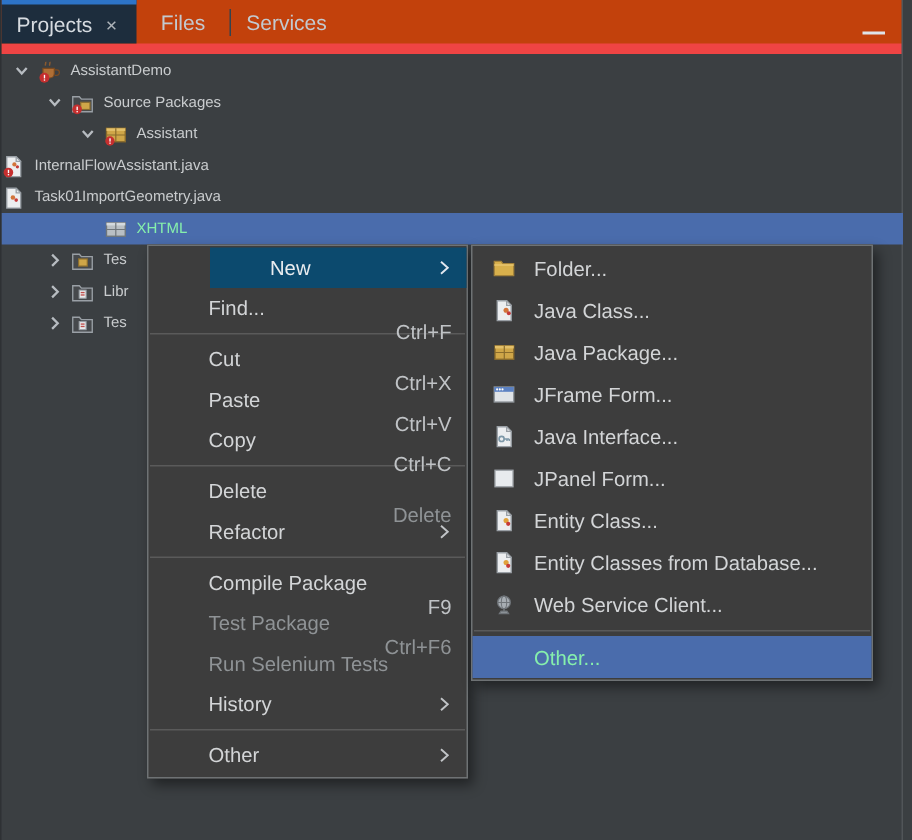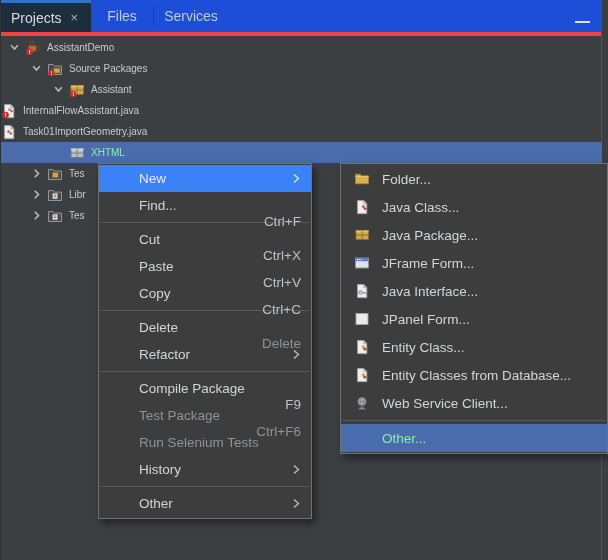--- a/index.html
+++ b/index.html
@@ -4,21 +4,21 @@
 <style>
   html,body{margin:0;padding:0;background:#26292b;}
   .screen{
     position:relative;width:608px;height:560px;overflow:hidden;
     background:#3b3f42;font-family:"Liberation Sans",sans-serif;
     border-left:1px solid #2e3134;box-sizing:border-box;
     -webkit-font-smoothing:antialiased;
   }
   
   .tabbar{position:absolute;left:0;top:0;width:601px;height:36px;
-    background:#1d4ed8;border-bottom:4px solid #ef4444;display:flex;box-sizing:border-box;}
+    background:#c2410c;border-bottom:7px solid #ef4444;display:flex;box-sizing:border-box;}
   .tab{display:flex;align-items:center;justify-content:center;color:#c3c9cf;
     font-size:14px;box-sizing:border-box;cursor:default;}
   .tab.active{width:90px;justify-content:flex-start;padding:0 8px 0 10px;
     background:#1d2d3d;border-top:3px solid #2d74c8;color:#d6dbe0;}
   .tab .close{margin-left:9px;color:#aeb4ba;font-size:13px;line-height:1;}
   .tab.files{width:62px;}
   .tab.services{width:74px;}
   .tab-sep{width:1px;height:18px;background:#33434f;align-self:center;}
   .minimize{position:absolute;right:18px;top:21px;width:15px;height:2px;background:#dfe4e9;}
   .panel-edge{position:absolute;left:600px;top:0;width:1px;height:560px;background:#515558;}
@@ -34,24 +34,24 @@
   
   .context-menu{position:absolute;left:97px;top:163px;width:212px;background:#3d3d3d;
     border:1px solid #6e7274;box-shadow:3px 4px 8px rgba(0,0,0,.45);padding:1px 0;z-index:5;box-sizing:content-box;}
   .menu-item{height:27px;display:flex;align-items:center;padding:0 10px 0 40px;
     font-size:13.5px;color:#d3d5d7;cursor:default;}
   .menu-item .shortcut{margin-left:auto;color:#c0c3c6;margin-top:31px;}
   .menu-item .shortcut.dim{color:#8f9396;}
   .menu-item.disabled{color:#8f9396;}
   .menu-item.disabled .shortcut{color:#8f9396;}
   .menu-item .arrow{margin-left:auto;display:flex;align-items:center;}
-  .menu-item.highlight{background:#3b82f6;color:#e9ecef;}
+  .menu-item.highlight{background:#0c4a6e;color:#e9ecef;margin-left:41px;}
   .menu-sep{height:1px;background:#5a5a5a;margin:3px 1px;}
   .submenu{position:absolute;left:313px;top:163px;width:266px;background:#3d3d3d;
-    border:1px solid #6e7274;box-shadow:3px 4px 8px rgba(0,0,0,.45);padding:1px 0;z-index:6;box-sizing:content-box;margin-left:26px;}
+    border:1px solid #6e7274;box-shadow:3px 4px 8px rgba(0,0,0,.45);padding:1px 0;z-index:6;box-sizing:content-box;}
   .sub-item{height:28px;display:flex;align-items:center;gap:12px;padding:0 10px 0 13px;
     font-size:13.5px;color:#d3d5d7;cursor:default;}
   .sub-item .sicon{width:16px;height:16px;flex:none;}
   .sub-item .sicon svg{display:block;}
   .sub-item.highlight{background:#4a6cac;color:#86efac;}
 </style>
 </head>
 <body>
 
 <div class="screen">

